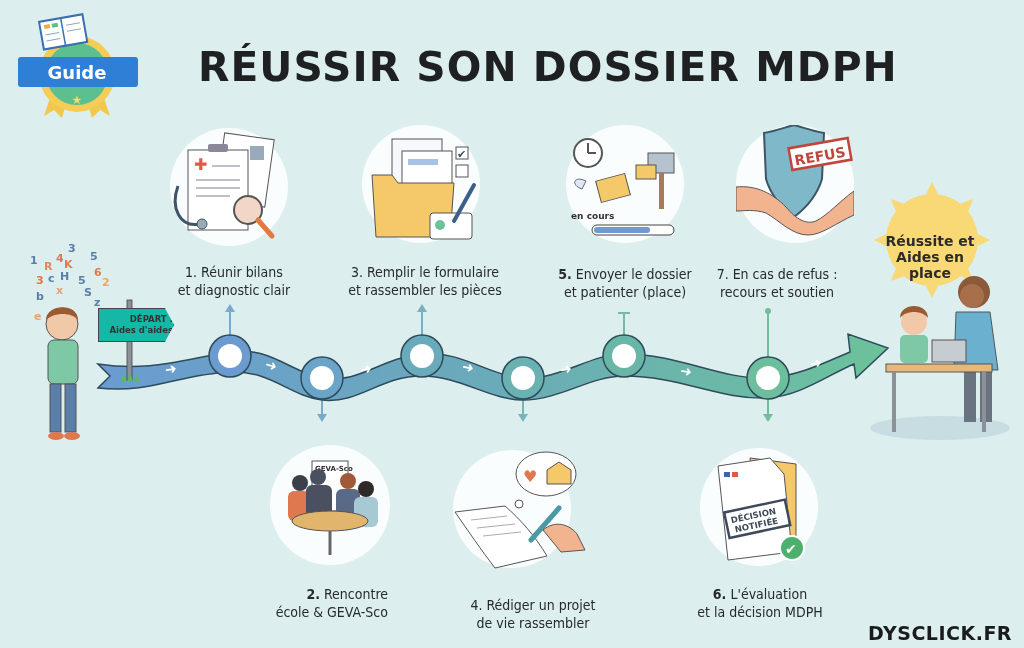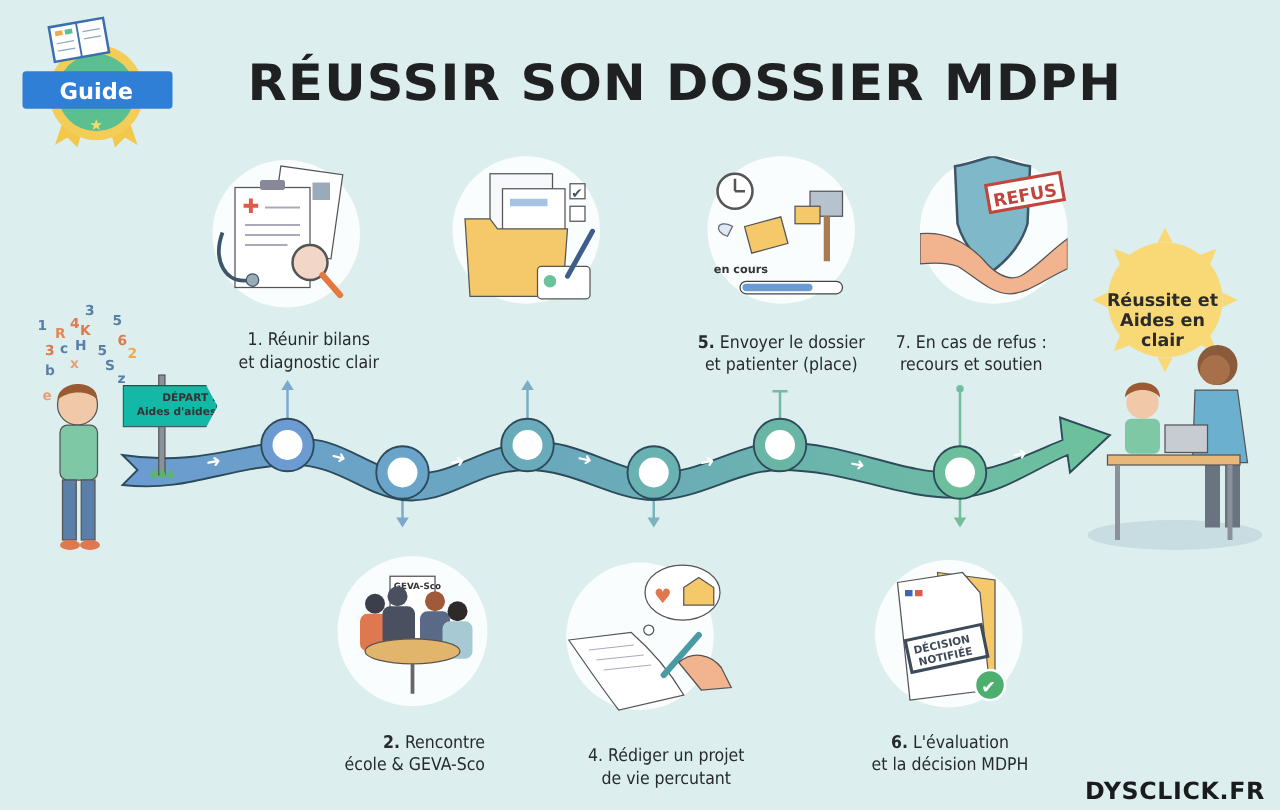--- a/index.html
+++ b/index.html
@@ -205,41 +205,43 @@
     <g transform="rotate(-12 56 70)">
       <rect x="26" y="58" width="62" height="26" fill="none" stroke="#3d4a5a" stroke-width="2.5"></rect>
       <text x="31" y="70" font-size="8.5" font-weight="bold" fill="#3d4a5a">DÉCISION</text>
       <text x="33" y="80" font-size="8.5" font-weight="bold" fill="#3d4a5a">NOTIFIÉE</text>
     </g>
     <circle cx="92" cy="100" r="12" fill="#4caf6e" stroke="#fff" stroke-width="2"></circle>
     <text x="85" y="106" font-size="14" fill="#fff" font-weight="bold">✔</text>
   </svg>
 </div>
 
-<div class="abs label" style="left:177px;top:263px;width:140px;">
+<div class="abs label" style="left:164px;top:263px;width:140px;">
   <div><span>1.</span> <span>Réunir bilans</span></div>
   <div>et diagnostic clair</div>
 </div>
 <div class="abs label" style="left:345px;top:263px;width:160px;">
+  <div><span>3.</span> <span>Remplir le formulaire</span></div>
+  <div>et rassembler les pièces</div>
 </div>
 <div class="abs label" style="left:555px;top:265px;width:140px;">
   <div><b>5.</b> <span>Envoyer le dossier</span></div>
   <div>et patienter (place)</div>
 </div>
 <div class="abs label" style="left:712px;top:265px;width:130px;">
   <div><span>7.</span> <span>En cas de refus :</span></div>
   <div>recours et soutien</div>
 </div>
 <div class="abs label" style="left:258px;top:585px;width:130px;text-align:right;">
   <div><b>2.</b> <span>Rencontre</span></div>
   <div>école &amp; GEVA-Sco</div>
 </div>
 <div class="abs label" style="left:468px;top:596px;width:130px;">
   <div><span>4.</span> <span>Rédiger un projet</span></div>
-  <div>de vie percutant</div>
+  <div>de vie rassembler</div>
 </div>
 <div class="abs label" style="left:690px;top:585px;width:140px;">
   <div><b>6.</b> <span>L'évaluation</span></div>
   <div>et la décision MDPH</div>
 </div>
 
 <svg class="abs" style="left:10px;top:240px" width="100" height="210">
   <g font-weight="bold" font-size="11">
     <text x="20" y="24" fill="#5a7fa8">1</text>
       <text x="34" y="30" fill="#e08a5a">R</text>
@@ -294,16 +296,16 @@
   <circle cx="44" cy="142" r="13" fill="#f2c9a8"></circle>
   <path d="M30,138 C30,122 58,122 58,138 C52,130 36,130 30,138Z" fill="#9a5a32"></path>
   <rect x="30" y="155" width="28" height="28" rx="5" fill="#7ec8a6"></rect>
   <rect x="62" y="160" width="34" height="22" fill="#c6ccd2" stroke="#555"></rect>
   <rect x="16" y="184" width="106" height="8" fill="#e8b87a" stroke="#555"></rect>
   <rect x="22" y="192" width="4" height="60" fill="#8a9199"></rect>
   <rect x="112" y="192" width="4" height="60" fill="#8a9199"></rect>
 </svg>
 <div class="abs sun-text">
   <div>Réussite et</div>
-  <div>Aides en clair</div>
+  <div>Aides en place</div>
 </div>
 
 <div class="abs brand">DYSCLICK.FR</div>
 
 </body></html>

